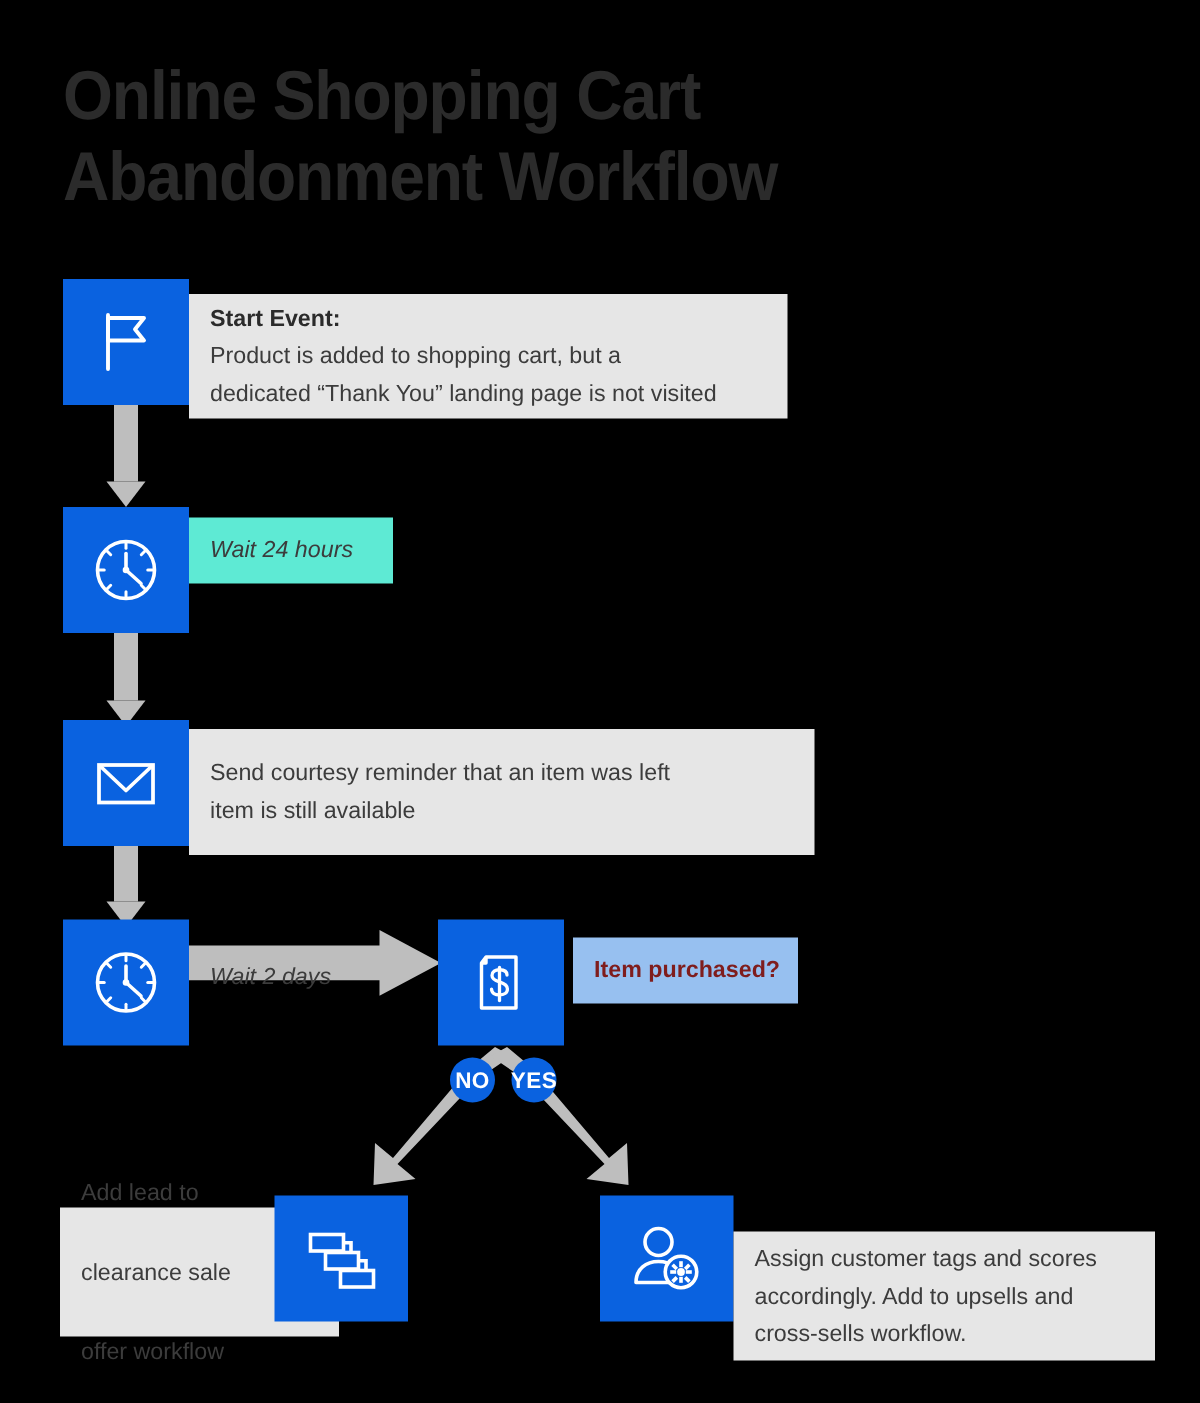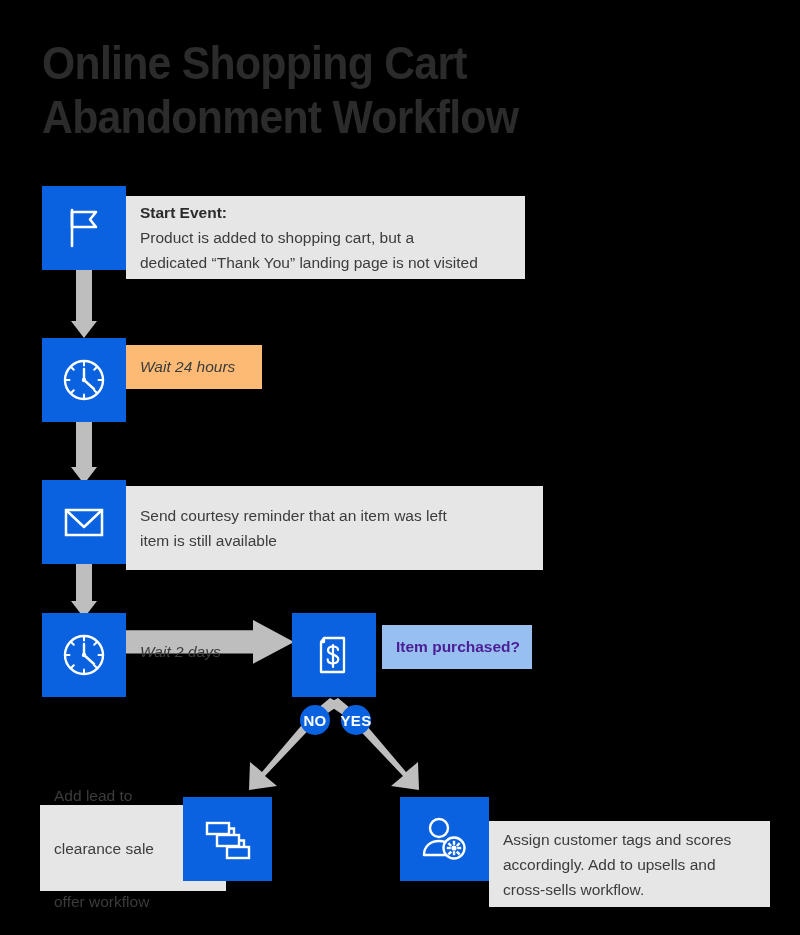--- a/index.html
+++ b/index.html
@@ -58,34 +58,34 @@
     flex-direction: column;
     justify-content: center;
   }
   .desc-box .lead {
     font-weight: bold;
     color: #2b2b2b;
   }
 
   .wait-box {
     position: absolute;
-    background: #fdba74;
+    background: #5eead4;
     color: #3c3c3c;
     font-size: 15.5px;
     font-style: italic;
     box-sizing: border-box;
     display: flex;
     align-items: center;
     padding-left: 14px;
   }
 
   .question-box {
     position: absolute;
     background: #97C0F0;
-    color: #4c1d95;
+    color: #7f1d1d;
     font-size: 15.5px;
     font-weight: bold;
     box-sizing: border-box;
     display: flex;
     align-items: center;
     padding-left: 14px;
   }
 
   
   .v-arrow {

